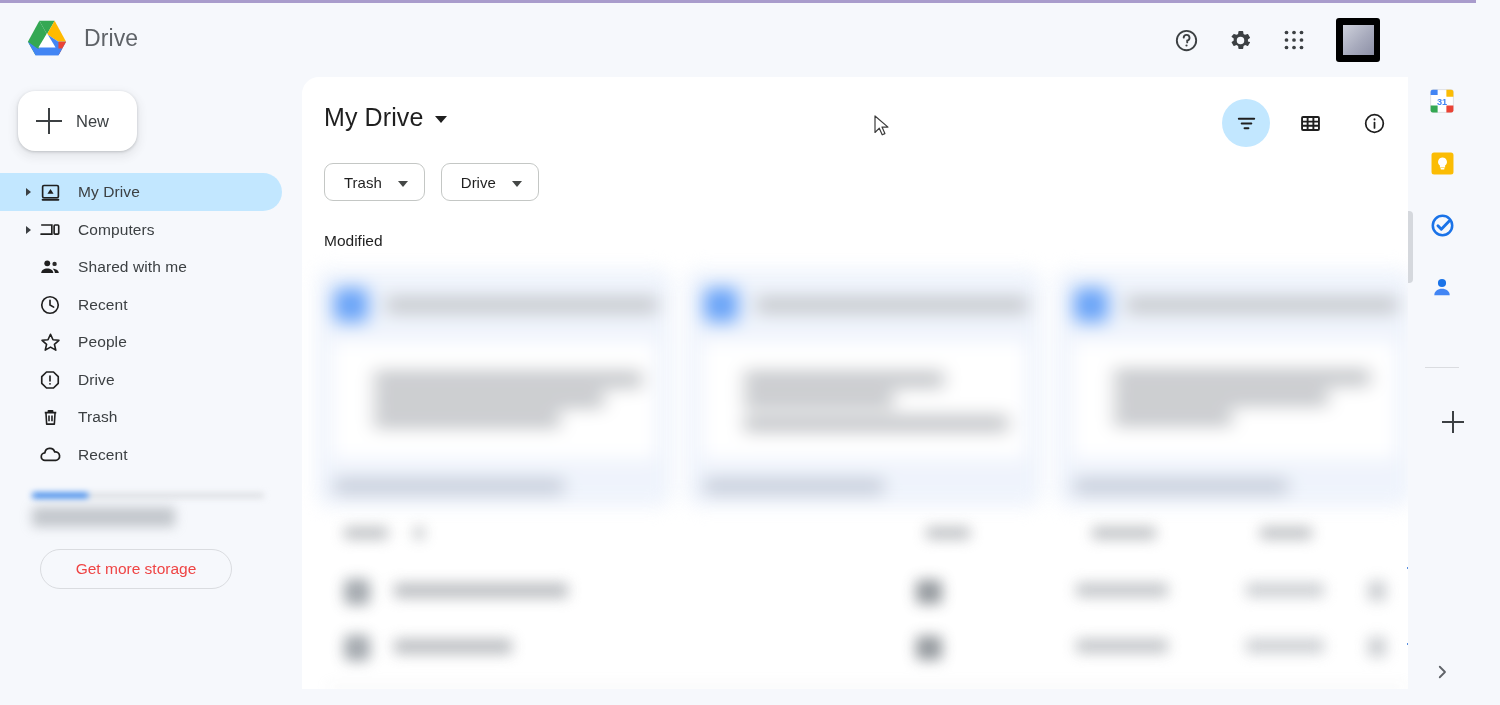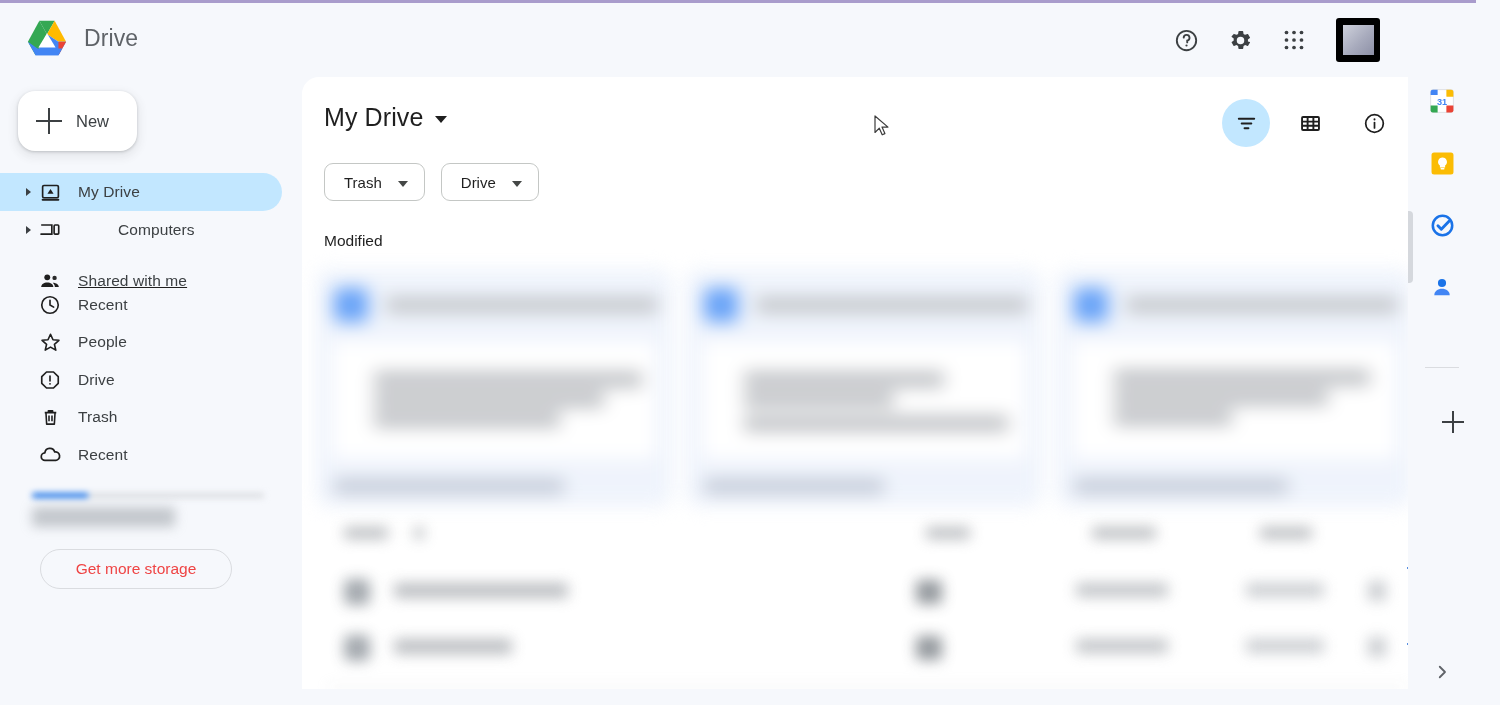--- a/index.html
+++ b/index.html
@@ -206,32 +206,32 @@
         <span class="n-ico">
           <svg width="21" height="21" viewBox="0 0 24 24" fill="none" stroke="#1f1f1f" stroke-width="1.9">
             <rect x="3" y="4" width="18" height="14" rx="1.5"></rect>
             <path d="M8.5 13.5 12 8l3.5 5.5z" fill="#1f1f1f" stroke="none"></path>
             <line x1="3" y1="20.2" x2="21" y2="20.2" stroke-width="2.2" stroke-linecap="round"></line>
           </svg>
         </span>
         <span class="n-lbl">My Drive</span>
       </div>
 
-      <div class="nav-item" style="margin-top: 0px; position: absolute; top: 37.5px; width: 282px; padding-left: 40px;">
+      <div class="nav-item" style="margin-top: 0px; position: absolute; top: 37.5px; width: 282px;">
         <span class="caret"></span>
         <span class="n-ico">
           <svg width="22" height="22" viewBox="0 0 24 24" fill="none" stroke="#1f1f1f" stroke-width="1.8">
             <path d="M3 6.5h11v10H2.2" stroke-linecap="round"></path>
             <rect x="16.5" y="6.5" width="5" height="10" rx="1"></rect>
           </svg>
         </span>
         <span class="n-lbl">Computers</span>
       </div>
 
-      <div class="nav-item" style="position: absolute; top: 89px; width: 282px; text-decoration: underline;">
+      <div class="nav-item" style="position: absolute; top: 75px; width: 282px;">
         <span class="n-ico">
           <svg width="22" height="22" viewBox="0 0 24 24" fill="#1f1f1f">
             <circle cx="9" cy="8" r="3.2"></circle>
               <path d="M2.4 18.6c0-3.2 3-5 6.6-5s6.6 1.8 6.6 5z"></path>
             <circle cx="17" cy="8.6" r="2.4" opacity=".95"></circle>
               <path d="M15 13.9c3.2.2 6.6 1.4 6.6 4.7h-4.3c0-1.9-.9-3.5-2.3-4.7z"></path>
           </svg>
         </span>
         <span class="n-lbl">Shared with me</span>
       </div>

